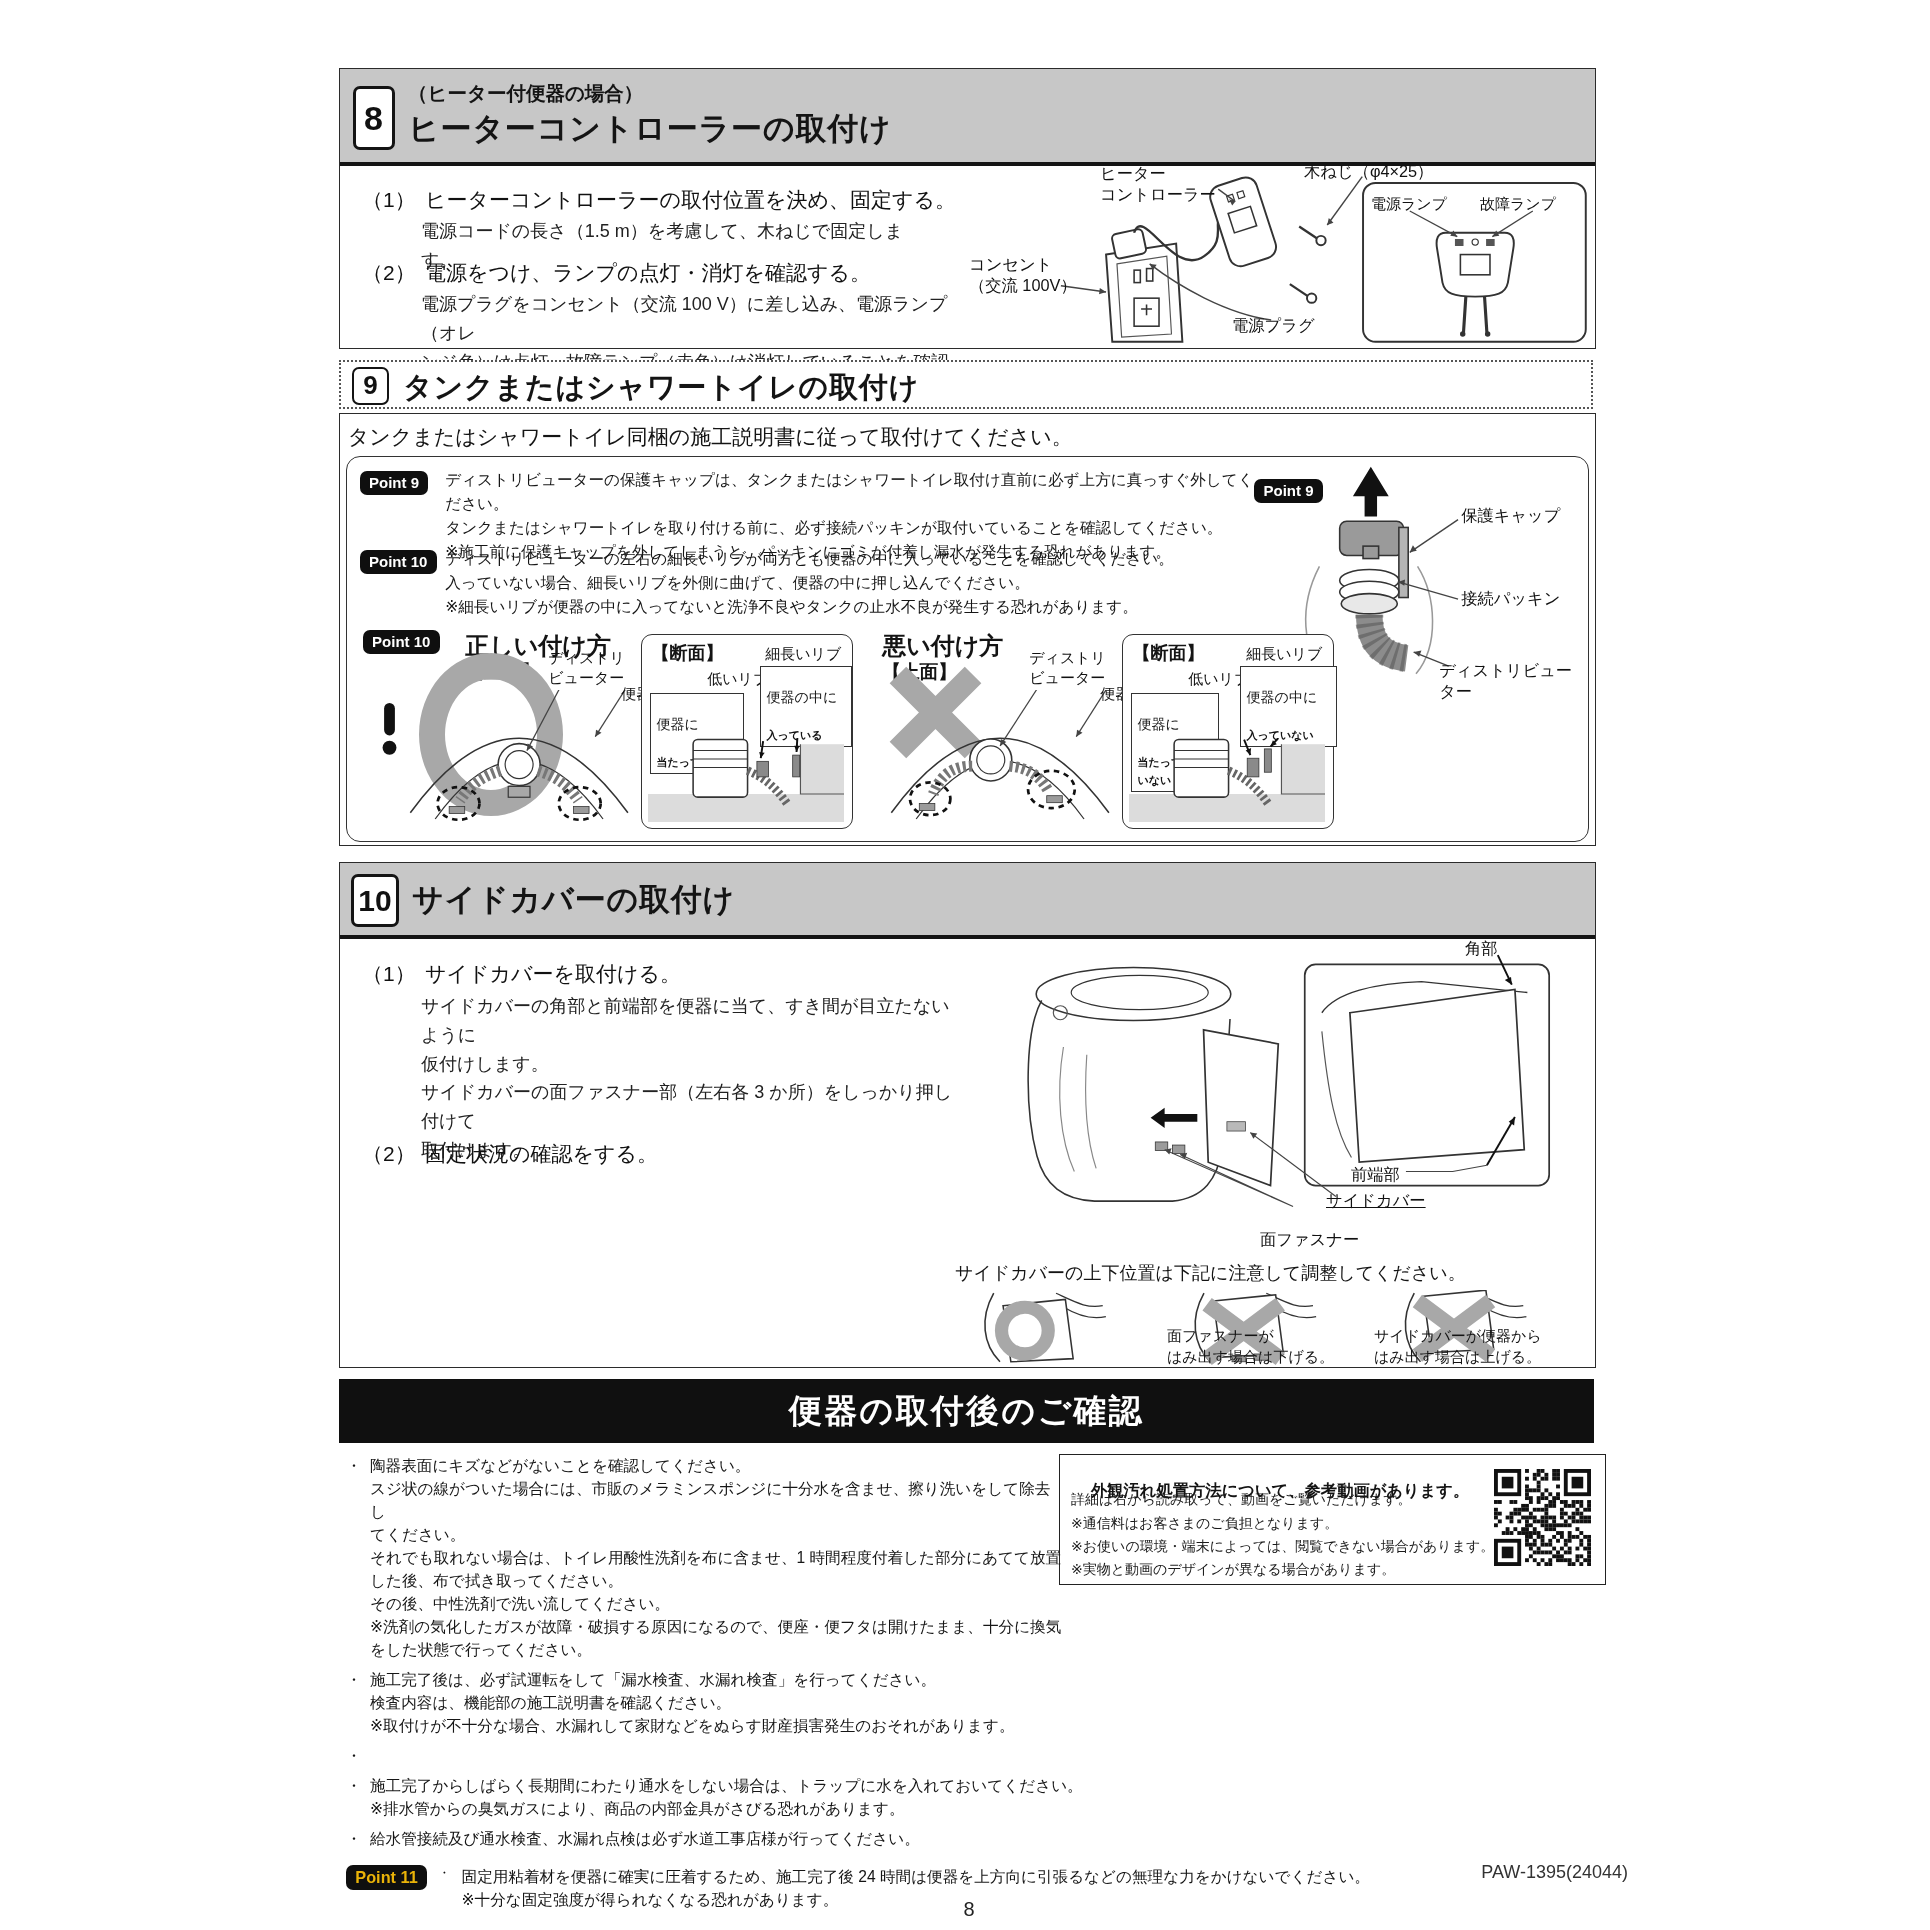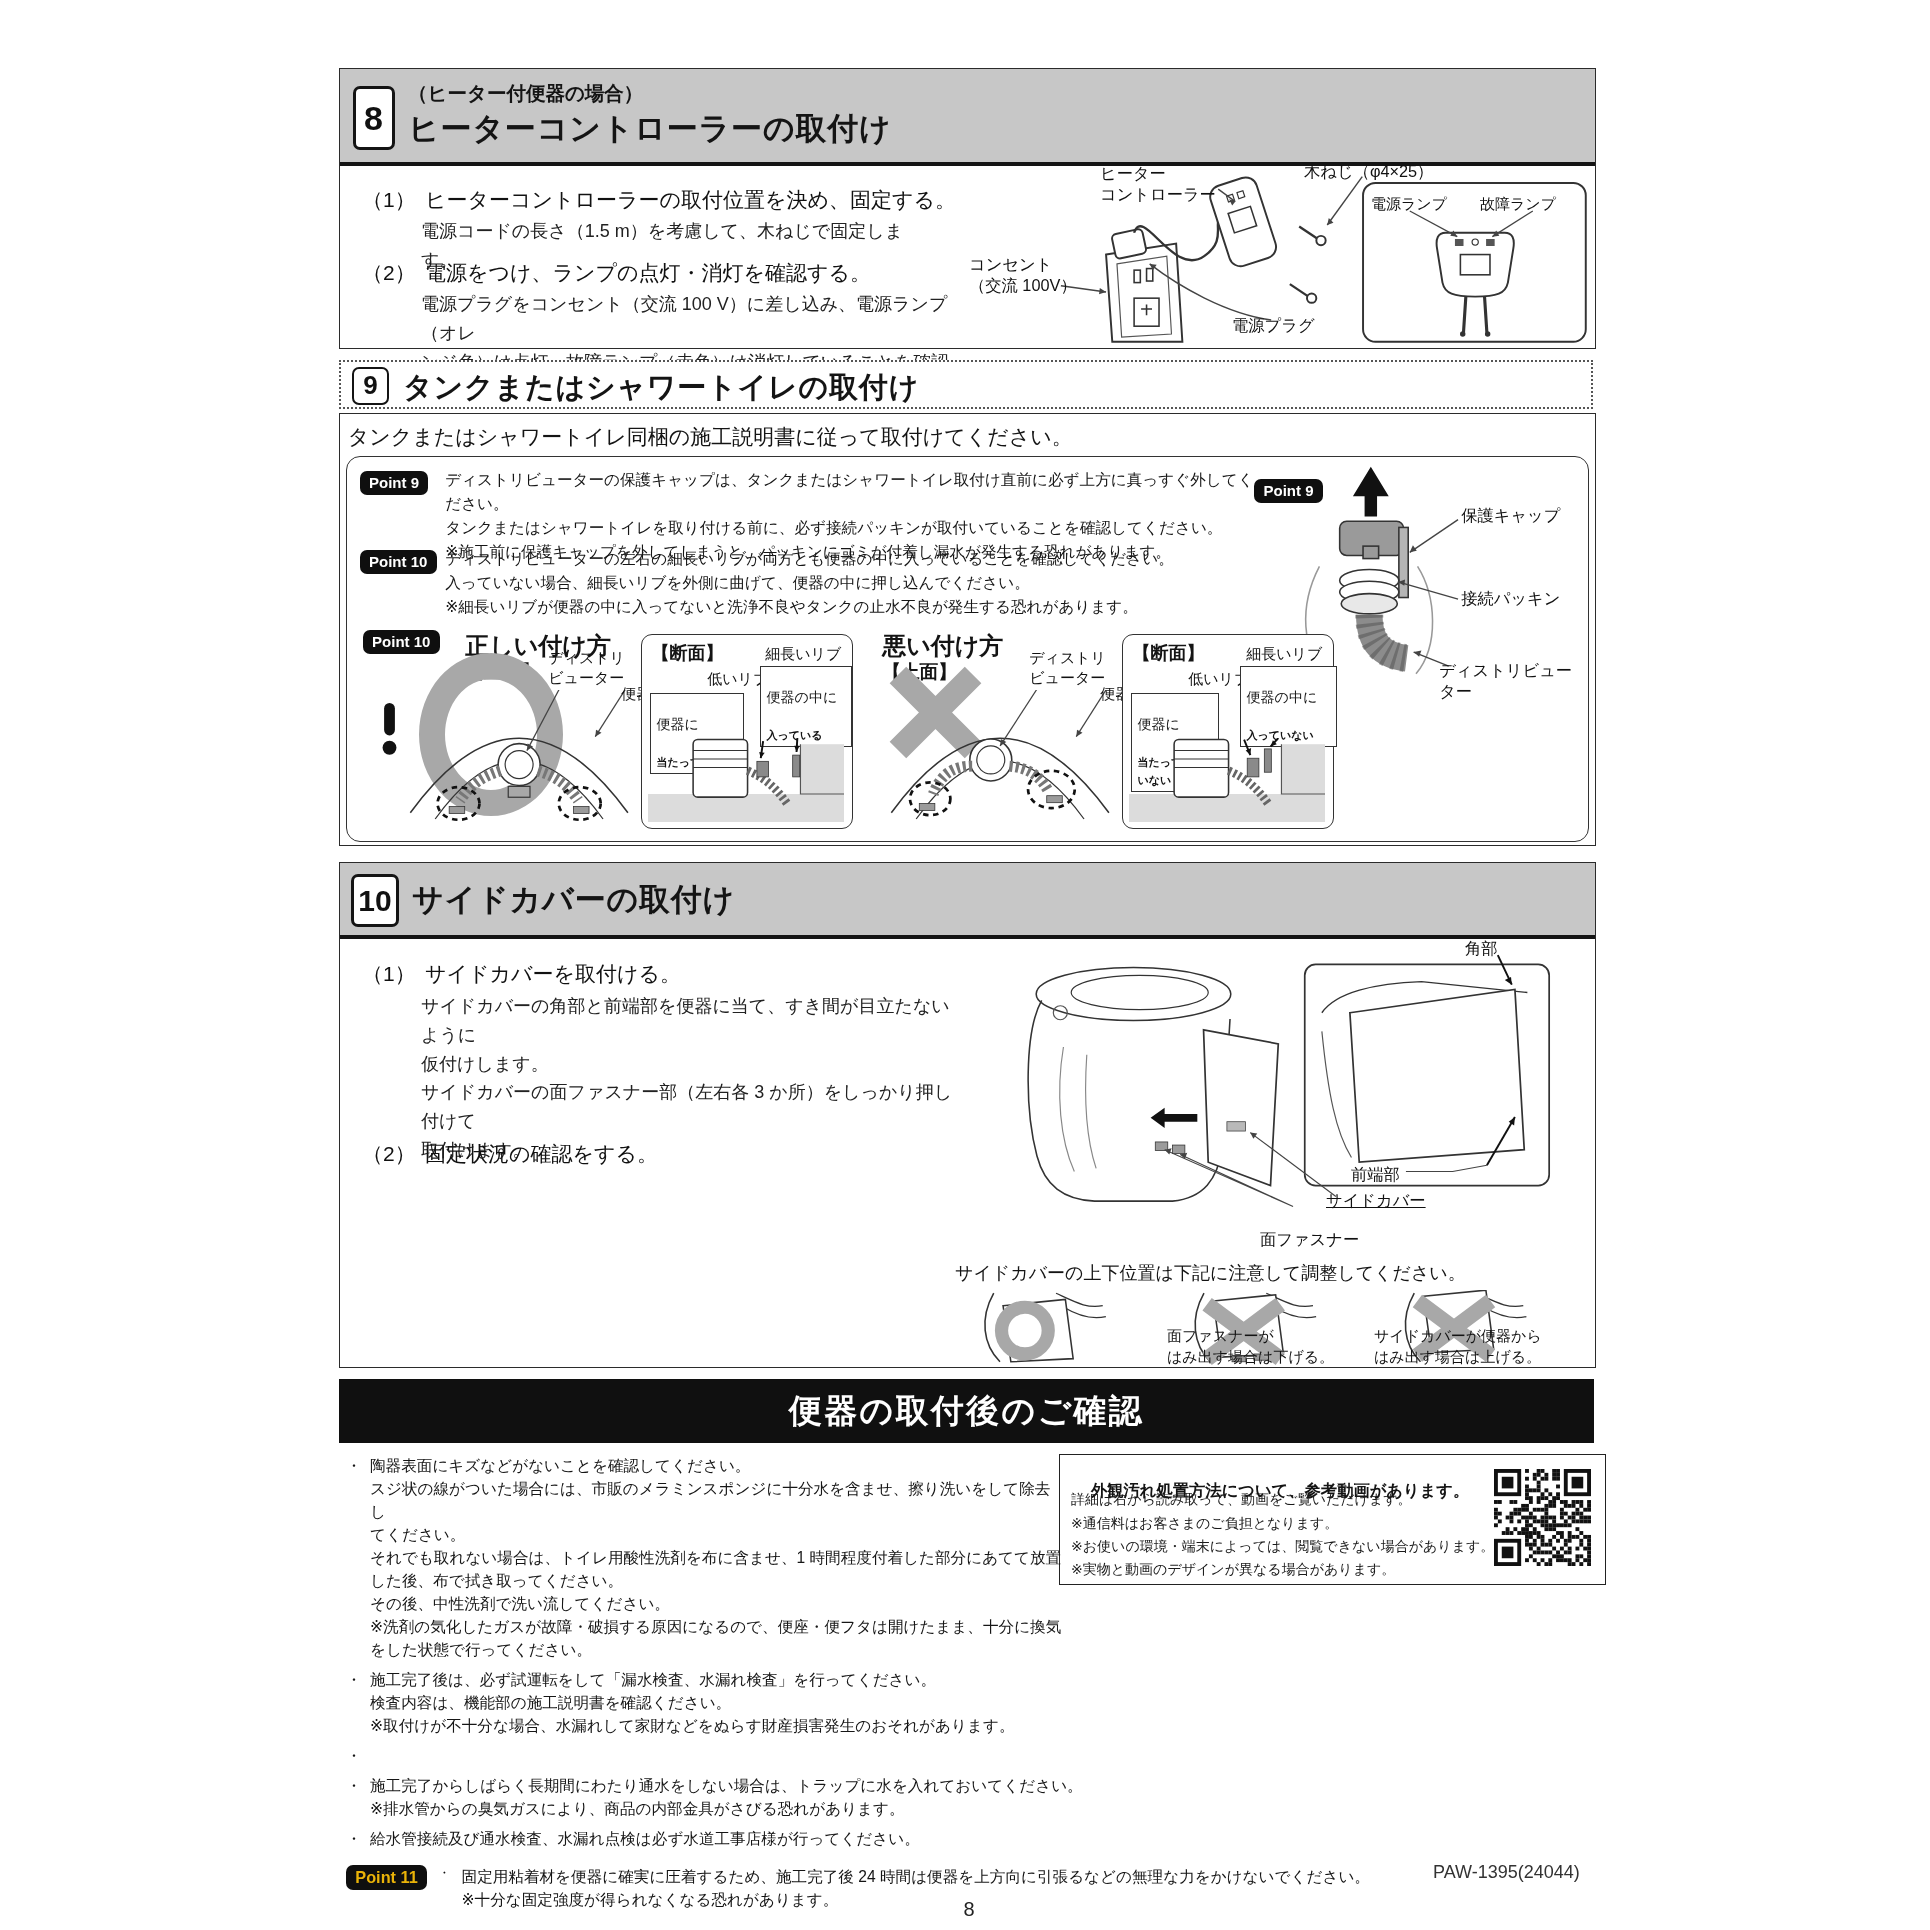--- a/index.html
+++ b/index.html
@@ -649,16 +649,16 @@
     </div>
     <div class="p11row" style="margin:7.8px 0 9.3px 0;">
       <span class="p11tag">Point 11</span>
       <span class="mk" style="width:12.5px;">・</span>
       <span class="bt t" style="font-size:15.6px;line-height:23px;">固定用粘着材を便器に確実に圧着するため、施工完了後 24 時間は便器を上方向に引張るなどの無理な力をかけないでください。
 ※十分な固定強度が得られなくなる恐れがあります。</span>
     </div>
 
   </div>
 
-  <div class="footer" style="left:1385px;top:1862px;width:243px;text-align:center;">PAW-1395(24044)</div>
+  <div class="footer" style="left:1385px;top:1862px;width:243px;text-align:right;">PAW-1395(24044)</div>
   <div class="footer" style="left:934px;top:1898px;width:70px;text-align:center;font-size:20px;color:#222;">8</div>
 </div>
 
 
 </body></html>

